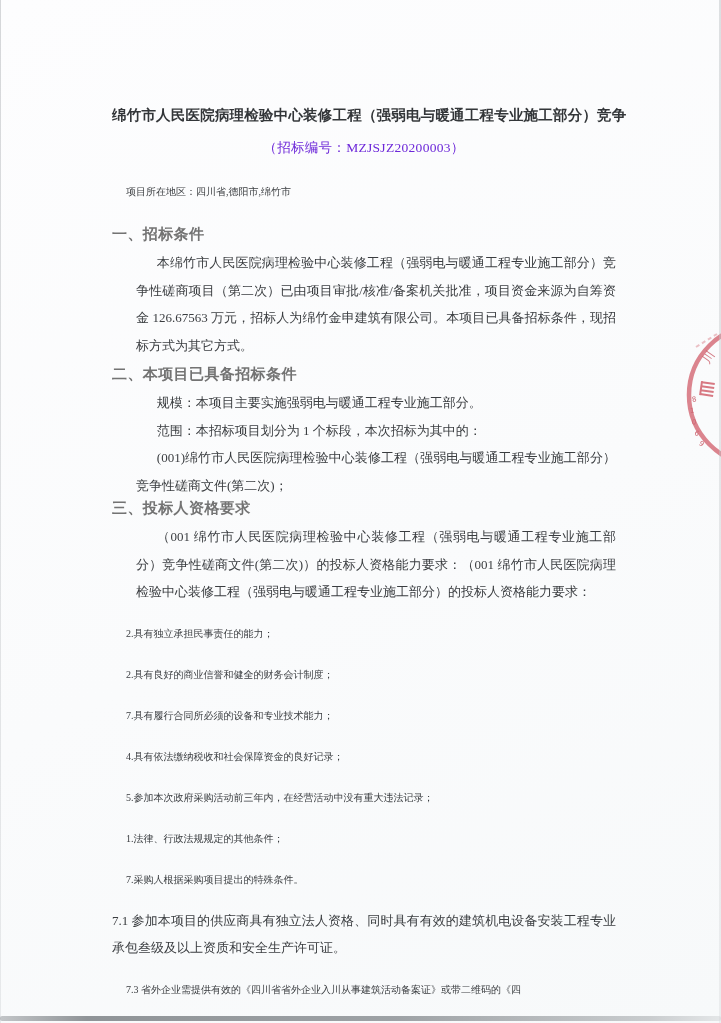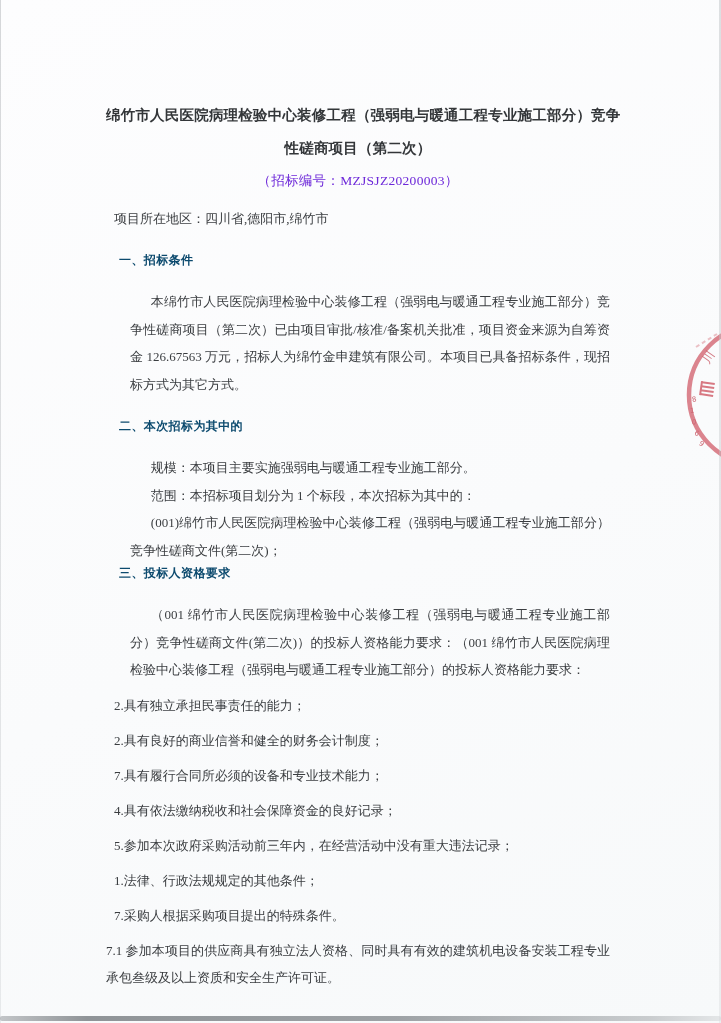--- a/index.html
+++ b/index.html
@@ -4,31 +4,31 @@
 <title>Document</title>
 <style>
   html,body{margin:0;padding:0;}
   body{
     width:721px;height:1023px;position:relative;overflow:hidden;
     background:linear-gradient(155deg,#fdfdfe 0%,#fafbfc 55%,#f7f9fa 100%);
     font-family:"Liberation Serif","DejaVu Serif",serif;
     color:#3a3d40;
   }
   .page{position:absolute;inset:0;}
-  .content{position:absolute;left:106px;top:99px;width:504px;}
+  .content{position:absolute;left:112px;top:99px;width:504px;}
   .title-line{
     text-align:center;font-size:14.5px;font-weight:600;color:#333639;
     line-height:33px;white-space:nowrap;letter-spacing:.2px;
   }
   .tender-no{text-align:center;font-size:13.5px;line-height:32px;color:#6d28d9;letter-spacing:.3px;}
   .location{margin-top:24px;font-size:13px;line-height:30px;}
-  .heading{font-size:12px;font-weight:700;color:#0c4a6e;line-height:30px;margin:13px;letter-spacing:.4px;}
+  .heading{font-size:15px;font-weight:700;color:#737373;line-height:30px;margin:0;letter-spacing:.4px;}
   .para{font-size:13px;line-height:27.5px;text-align:justify;margin:0;}
   .indent{text-indent:1.6em;margin-left:24px;}
-  .item{font-size:13px;line-height:27px;margin:8px;text-align:justify;}
+  .item{font-size:10px;line-height:27px;margin:14px;text-align:justify;}
   .h3-adjust{margin-top:-6px;}
   
   .scan-bottom-edge{
     position:absolute;left:0;right:0;bottom:2px;height:5px;border-radius:2px;
     background:linear-gradient(90deg,rgba(150,154,158,.55),rgba(125,130,134,.85) 12%,rgba(135,140,144,.8) 55%,rgba(170,174,177,.6) 90%,rgba(200,203,205,.4));
   }
   .scan-right-edge{position:absolute;top:0;bottom:0;right:0;width:2px;
     background:linear-gradient(180deg,rgba(190,195,198,.5),rgba(205,208,210,.3));}
   .scan-left-edge{position:absolute;top:0;bottom:0;left:0;width:1px;
     background:linear-gradient(180deg,rgba(140,145,150,.35),rgba(180,184,188,.25));}
@@ -37,45 +37,45 @@
   .seal-fill{fill:#cc6470;font-family:"DejaVu Sans",sans-serif;}
 </style>
 </head>
 <body>
 
 <div class="page">
 
   <div class="content">
 
     <div class="title-line">绵竹市人民医院病理检验中心装修工程（强弱电与暖通工程专业施工部分）竞争</div>
-    <div class="title-line">性磋商项目（第二次）</div>
     <div class="tender-no">（招标编号：MZJSJZ20200003）</div>
 
     <p class="item location">项目所在地区：四川省,德阳市,绵竹市</p>
 
     <p class="heading">一、招标条件</p>
     <p class="para indent">本绵竹市人民医院病理检验中心装修工程（强弱电与暖通工程专业施工部分）竞争性磋商项目（第二次）已由项目审批/核准/备案机关批准，项目资金来源为自筹资金 126.67563 万元，招标人为绵竹金申建筑有限公司。本项目已具备招标条件，现招标方式为其它方式。</p>
 
-    <p class="heading">二、本次招标为其中的</p>
+    <p class="heading">二、本项目已具备招标条件</p>
     <p class="para indent">规模：本项目主要实施强弱电与暖通工程专业施工部分。</p>
     <p class="para indent">范围：本招标项目划分为 1 个标段，本次招标为其中的：</p>
     <p class="para indent">(001)绵竹市人民医院病理检验中心装修工程（强弱电与暖通工程专业施工部分）竞争性磋商文件(第二次)；</p>
 
     <p class="heading h3-adjust">三、投标人资格要求</p>
     <p class="para indent">（001 绵竹市人民医院病理检验中心装修工程（强弱电与暖通工程专业施工部分）竞争性磋商文件(第二次)）的投标人资格能力要求：（001 绵竹市人民医院病理检验中心装修工程（强弱电与暖通工程专业施工部分）的投标人资格能力要求：</p>
 
     <p class="item">2.具有独立承担民事责任的能力；</p>
     <p class="item">2.具有良好的商业信誉和健全的财务会计制度；</p>
     <p class="item">7.具有履行合同所必须的设备和专业技术能力；</p>
     <p class="item">4.具有依法缴纳税收和社会保障资金的良好记录；</p>
     <p class="item">5.参加本次政府采购活动前三年内，在经营活动中没有重大违法记录；</p>
     <p class="item">1.法律、行政法规规定的其他条件；</p>
     <p class="item">7.采购人根据采购项目提出的特殊条件。</p>
 
     <p class="para">7.1 参加本项目的供应商具有独立法人资格、同时具有有效的建筑机电设备安装工程专业承包叁级及以上资质和安全生产许可证。</p>
+    <p class="item">7.3 省外企业需提供有效的《四川省省外企业入川从事建筑活动备案证》或带二维码的《四</p>
 
   </div>
 
   <svg class="seal" viewBox="0 0 61 150">
     <line x1="36" y1="25" x2="57" y2="12" stroke="#e09aa2" stroke-width="2" stroke-dasharray="4,3" opacity="0.6"></line>
     <circle cx="99" cy="73" r="70" class="seal-stroke" stroke-width="4.5" opacity="0.78" stroke="#d2636e"></circle>
     <text x="45" y="44" font-size="12" class="seal-fill" opacity="0.85" transform="rotate(-55 45 40)">川</text>
     <g transform="rotate(8 47 67)" opacity="0.85">
       <rect x="40" y="60" width="2" height="14" fill="#d2636e"></rect>
       <rect x="41" y="60" width="13" height="2" fill="#d2636e"></rect>

